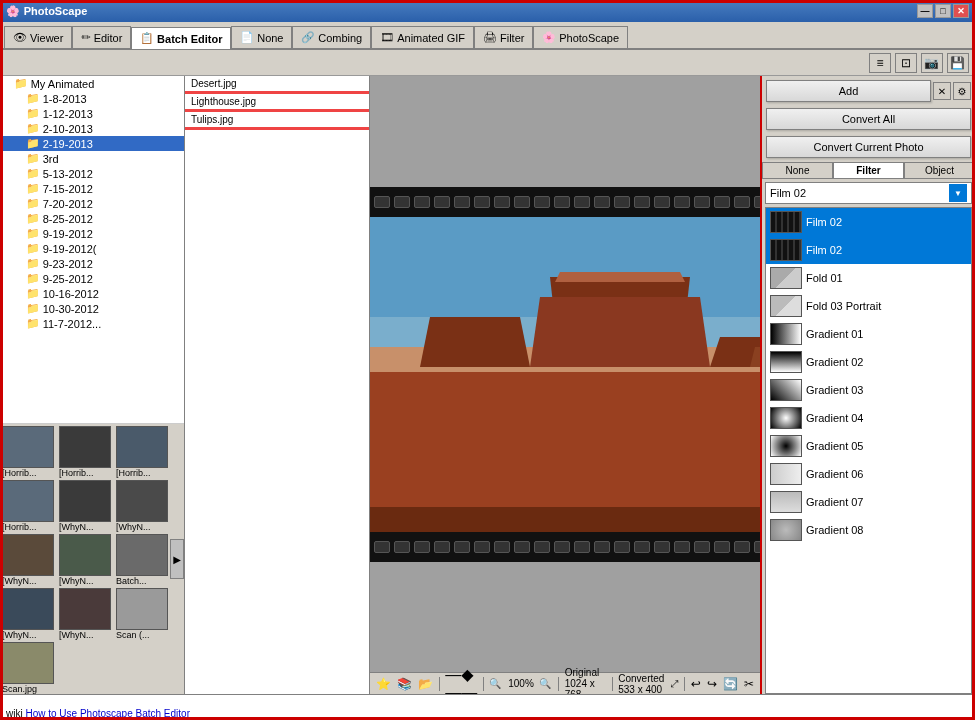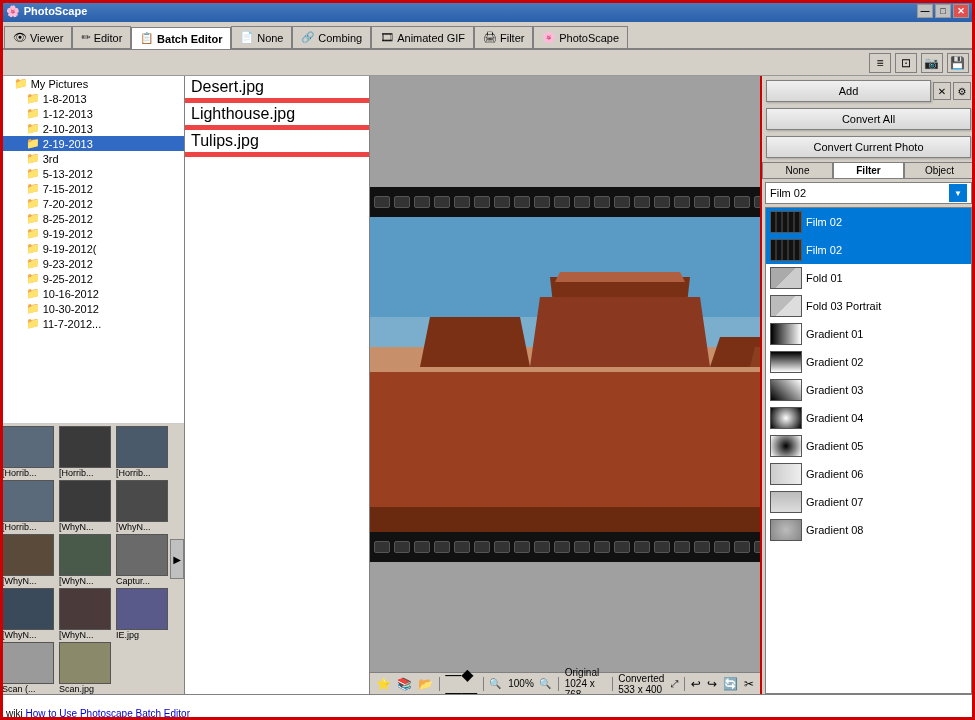--- a/index.html
+++ b/index.html
@@ -155,22 +155,22 @@
     
     .file-list-panel {
       width: 185px;
       background: #fff;
       border-right: 1px solid #808080;
       overflow-y: auto;
     }
     .file-item {
       padding: 2px 6px;
       cursor: pointer;
-      font-size: 16px;
-      border-bottom: 5px solid #ef4444;
+      font-size: 10px;
+      border-bottom: 3px solid #ef4444;
     }
 
     
     .center-panel {
       flex: 1;
       background: #a0a0a0;
       display: flex;
       flex-direction: column;
       overflow: hidden;
     }
@@ -420,21 +420,21 @@
   <div class="toolbar-btn">📷</div>
   <div class="toolbar-btn">💾</div>
 </div>
 
 <div class="main-layout">
 
   <div class="left-panel">
     <div class="tree-area">
       <div class="tree-item indent1">
         <span class="folder-icon">📁</span>
-        <span>My Pictures</span>
+        <span>My Animated</span>
       </div>
       <div class="tree-item indent2">
         <span class="folder-icon">📁</span>
         <span>1-8-2013</span>
       </div>
       <div class="tree-item indent2">
         <span class="folder-icon">📁</span>
         <span>1-12-2013</span>
       </div>
       <div class="tree-item indent2">
@@ -523,33 +523,29 @@
       <div class="thumb-item">
         <div class="thumb-img" style="background:#5a4a3a;"></div>
         <div class="thumb-label">[WhyN...</div>
       </div>
       <div class="thumb-item">
         <div class="thumb-img" style="background:#4a5a4a;"></div>
         <div class="thumb-label">[WhyN...</div>
       </div>
       <div class="thumb-item">
         <div class="thumb-img" style="background:#6a6a6a;"></div>
-        <div class="thumb-label">Captur...</div>
+        <div class="thumb-label">Batch...</div>
       </div>
       <div class="thumb-item">
         <div class="thumb-img" style="background:#3a4a5a;"></div>
         <div class="thumb-label">[WhyN...</div>
       </div>
       <div class="thumb-item">
         <div class="thumb-img" style="background:#4a3a3a;"></div>
         <div class="thumb-label">[WhyN...</div>
-      </div>
-      <div class="thumb-item">
-        <div class="thumb-img" style="background:#5a5a8a;"></div>
-        <div class="thumb-label">IE.jpg</div>
       </div>
       <div class="thumb-item">
         <div class="thumb-img" style="background:#9a9a9a;"></div>
         <div class="thumb-label">Scan (...</div>
       </div>
       <div class="thumb-item">
         <div class="thumb-img" style="background:#8a8a6a;"></div>
         <div class="thumb-label">Scan.jpg</div>
       </div>
 

